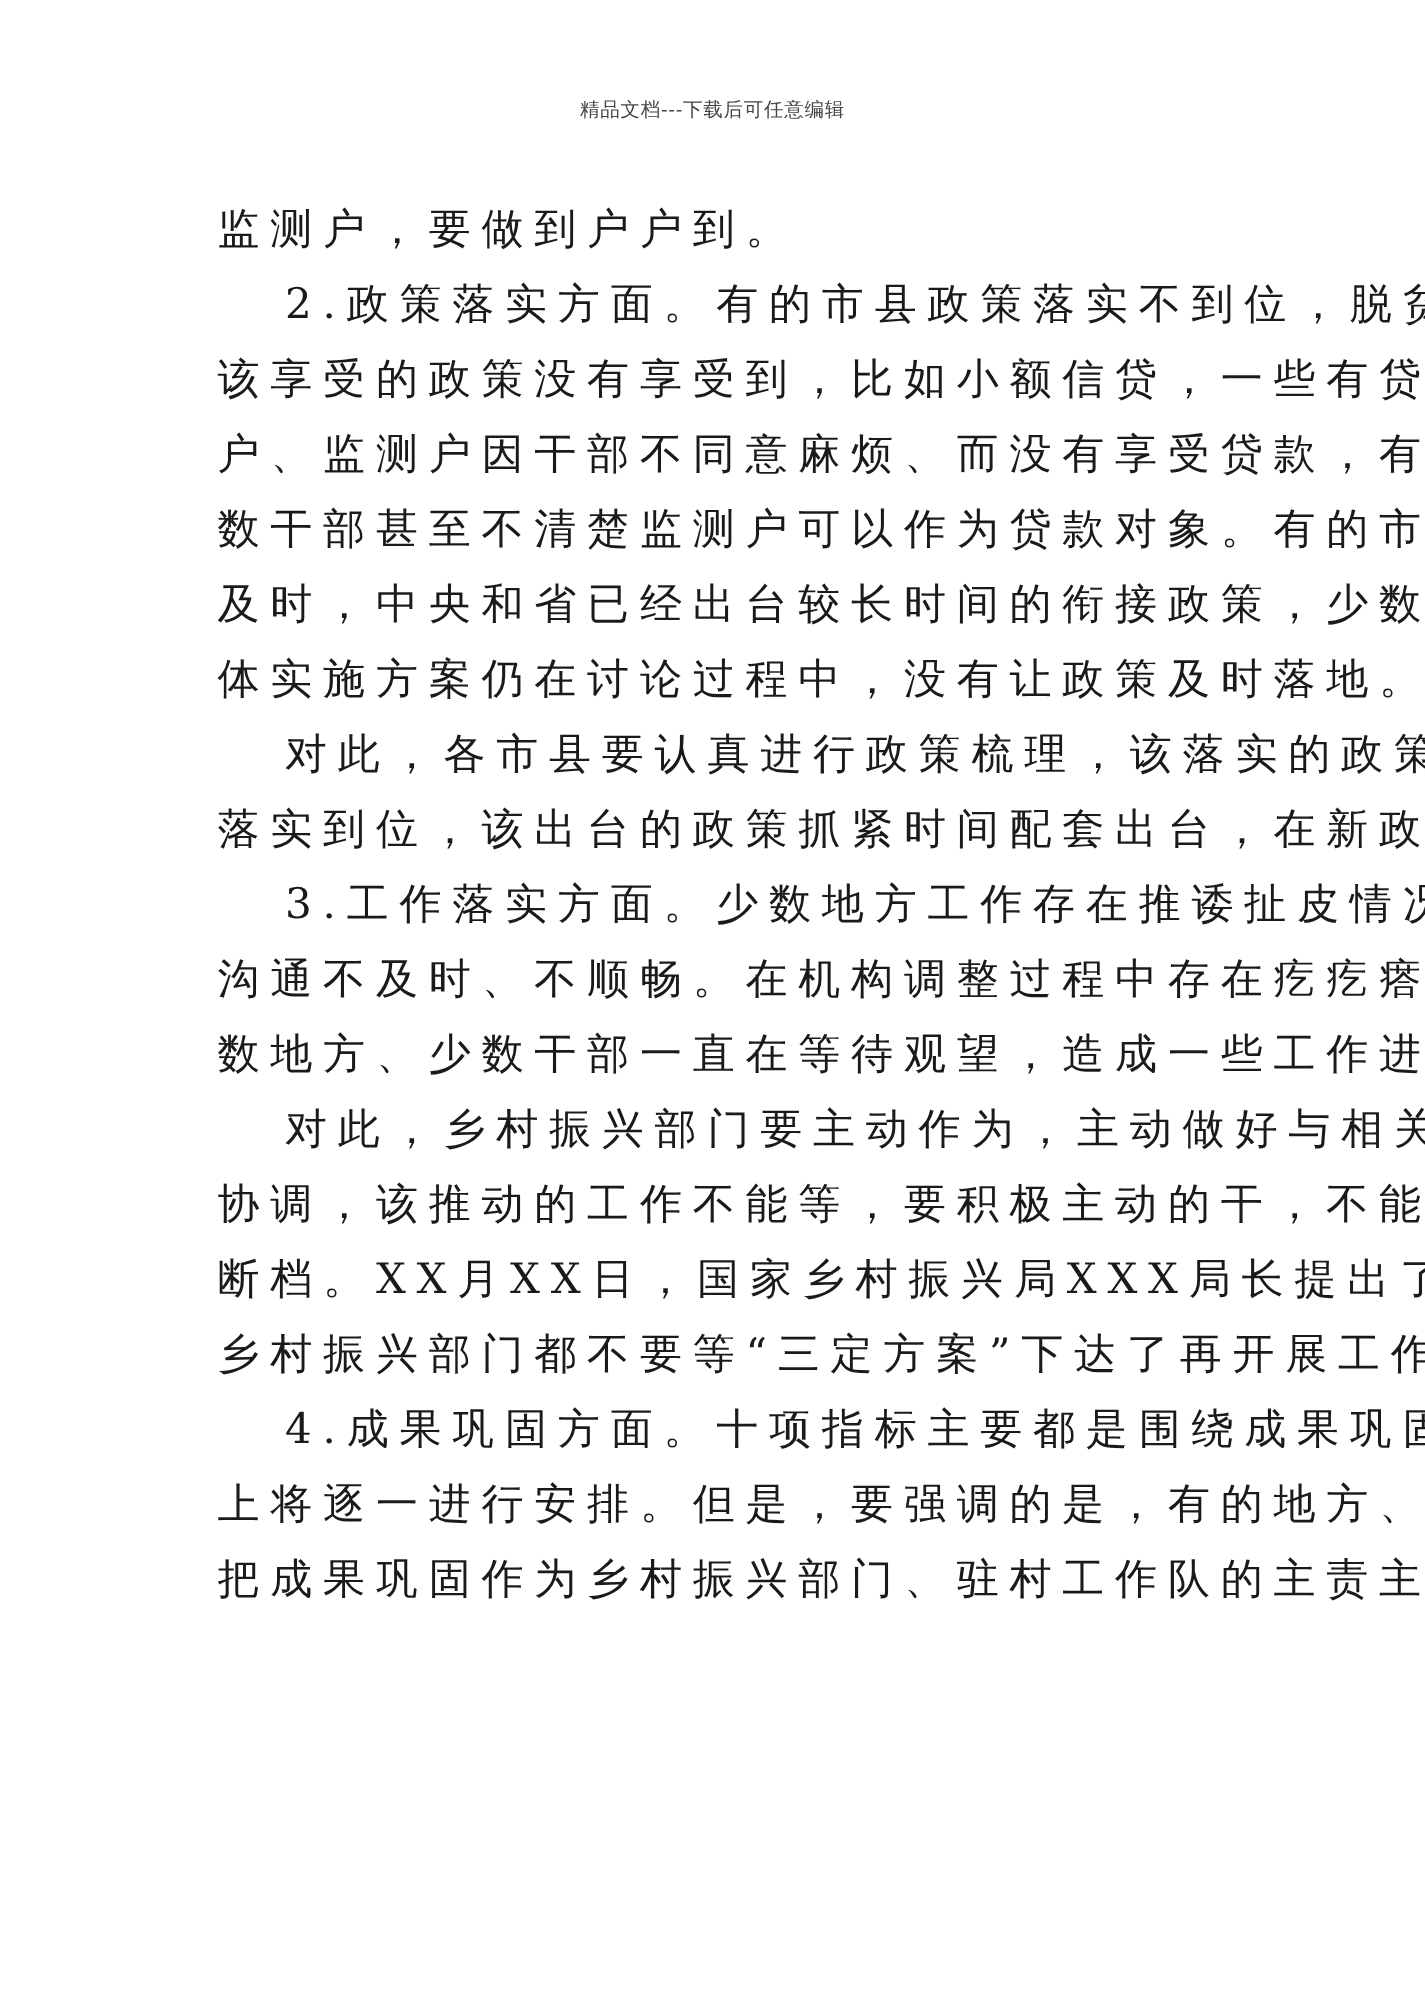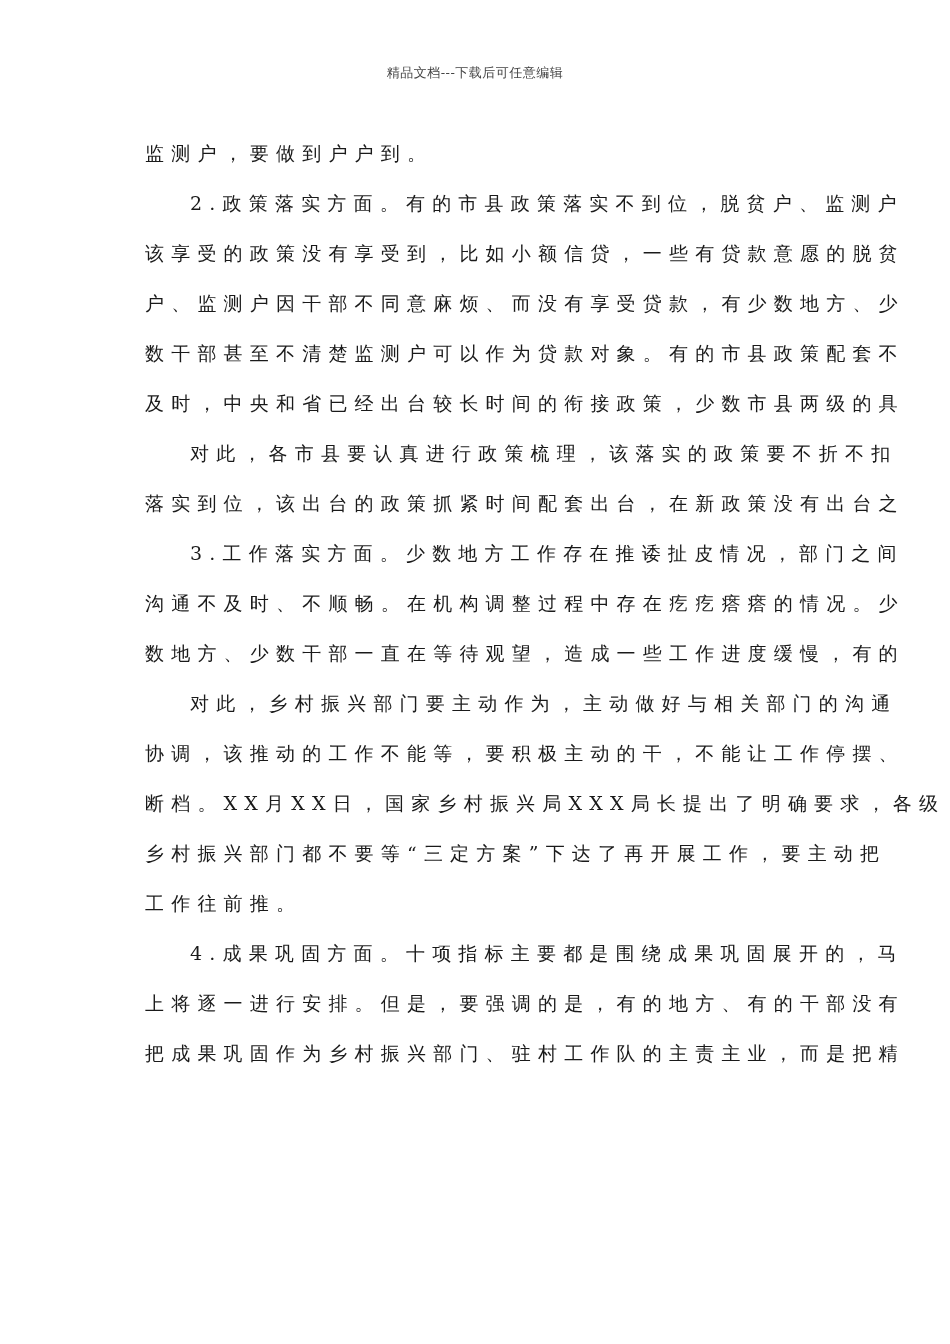--- a/index.html
+++ b/index.html
@@ -27,46 +27,46 @@
   }
   .content {
     position: absolute;
     top: 128px;
     left: 145px;
     width: 662px;
   }
   .line {
     height: 50px;
     line-height: 50px;
-    font-size: 19px;
+    font-size: 28px;
     white-space: nowrap;
     letter-spacing: 7.2px;
   }
   .line.indent {
     padding-left: 45px;
   }
 </style>
 </head>
 <body>
 
 <div class="header">精品文档---下载后可任意编辑</div>
 
 <div class="content">
   <div class="line">监测户，要做到户户到。</div>
   <div class="line indent">2.政策落实方面。有的市县政策落实不到位，脱贫户、监测户</div>
   <div class="line">该享受的政策没有享受到，比如小额信贷，一些有贷款意愿的脱贫</div>
   <div class="line">户、监测户因干部不同意麻烦、而没有享受贷款，有少数地方、少</div>
   <div class="line">数干部甚至不清楚监测户可以作为贷款对象。有的市县政策配套不</div>
   <div class="line">及时，中央和省已经出台较长时间的衔接政策，少数市县两级的具</div>
+  <div class="line">体实施方案仍在讨论过程中，没有让政策及时落地。</div>
   <div class="line indent">对此，各市县要认真进行政策梳理，该落实的政策要不折不扣</div>
   <div class="line">落实到位，该出台的政策抓紧时间配套出台，在新政策没有出台之</div>
   <div class="line indent">3.工作落实方面。少数地方工作存在推诿扯皮情况，部门之间</div>
   <div class="line">沟通不及时、不顺畅。在机构调整过程中存在疙疙瘩瘩的情况。少</div>
   <div class="line">数地方、少数干部一直在等待观望，造成一些工作进度缓慢，有的</div>
   <div class="line indent">对此，乡村振兴部门要主动作为，主动做好与相关部门的沟通</div>
   <div class="line">协调，该推动的工作不能等，要积极主动的干，不能让工作停摆、</div>
   <div class="line">断档。XX月XX日，国家乡村振兴局XXX局长提出了明确要求，各级</div>
   <div class="line">乡村振兴部门都不要等“三定方案”下达了再开展工作，要主动把</div>
-  <div class="line">工作往前推。</div>
   <div class="line indent">4.成果巩固方面。十项指标主要都是围绕成果巩固展开的，马</div>
   <div class="line">上将逐一进行安排。但是，要强调的是，有的地方、有的干部没有</div>
   <div class="line">把成果巩固作为乡村振兴部门、驻村工作队的主责主业，而是把精</div>
 </div>
 
 </body></html>

